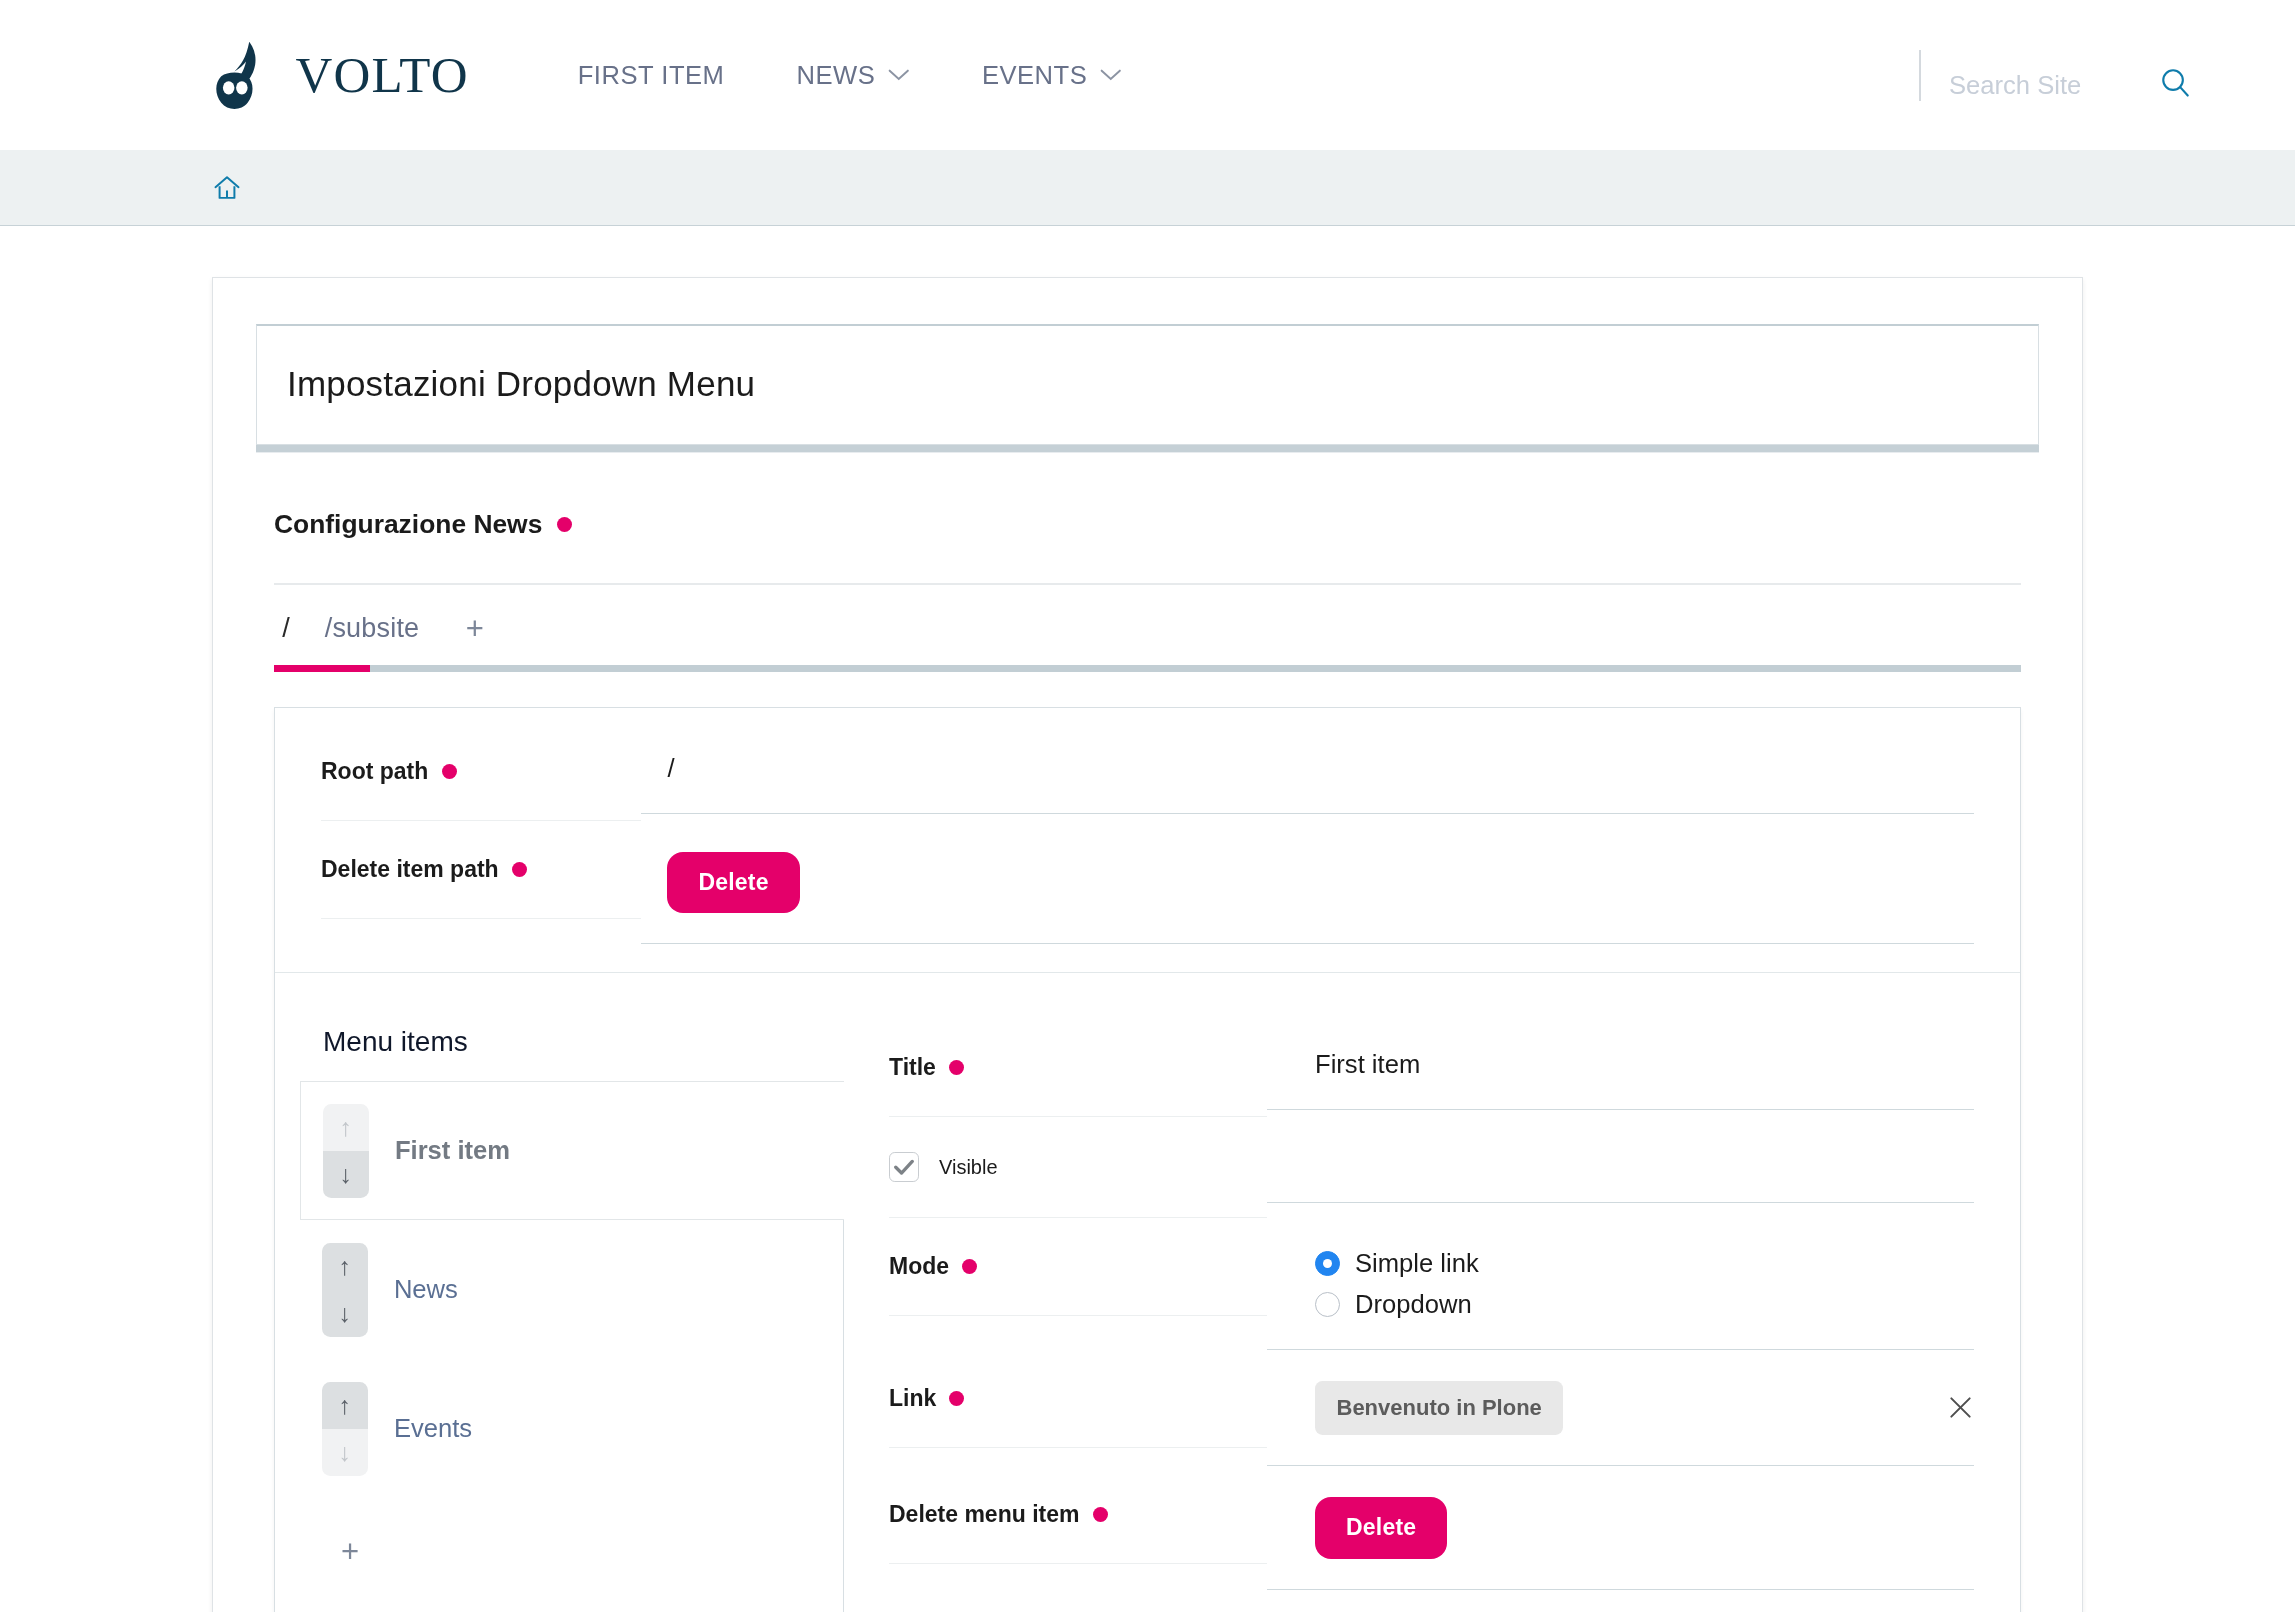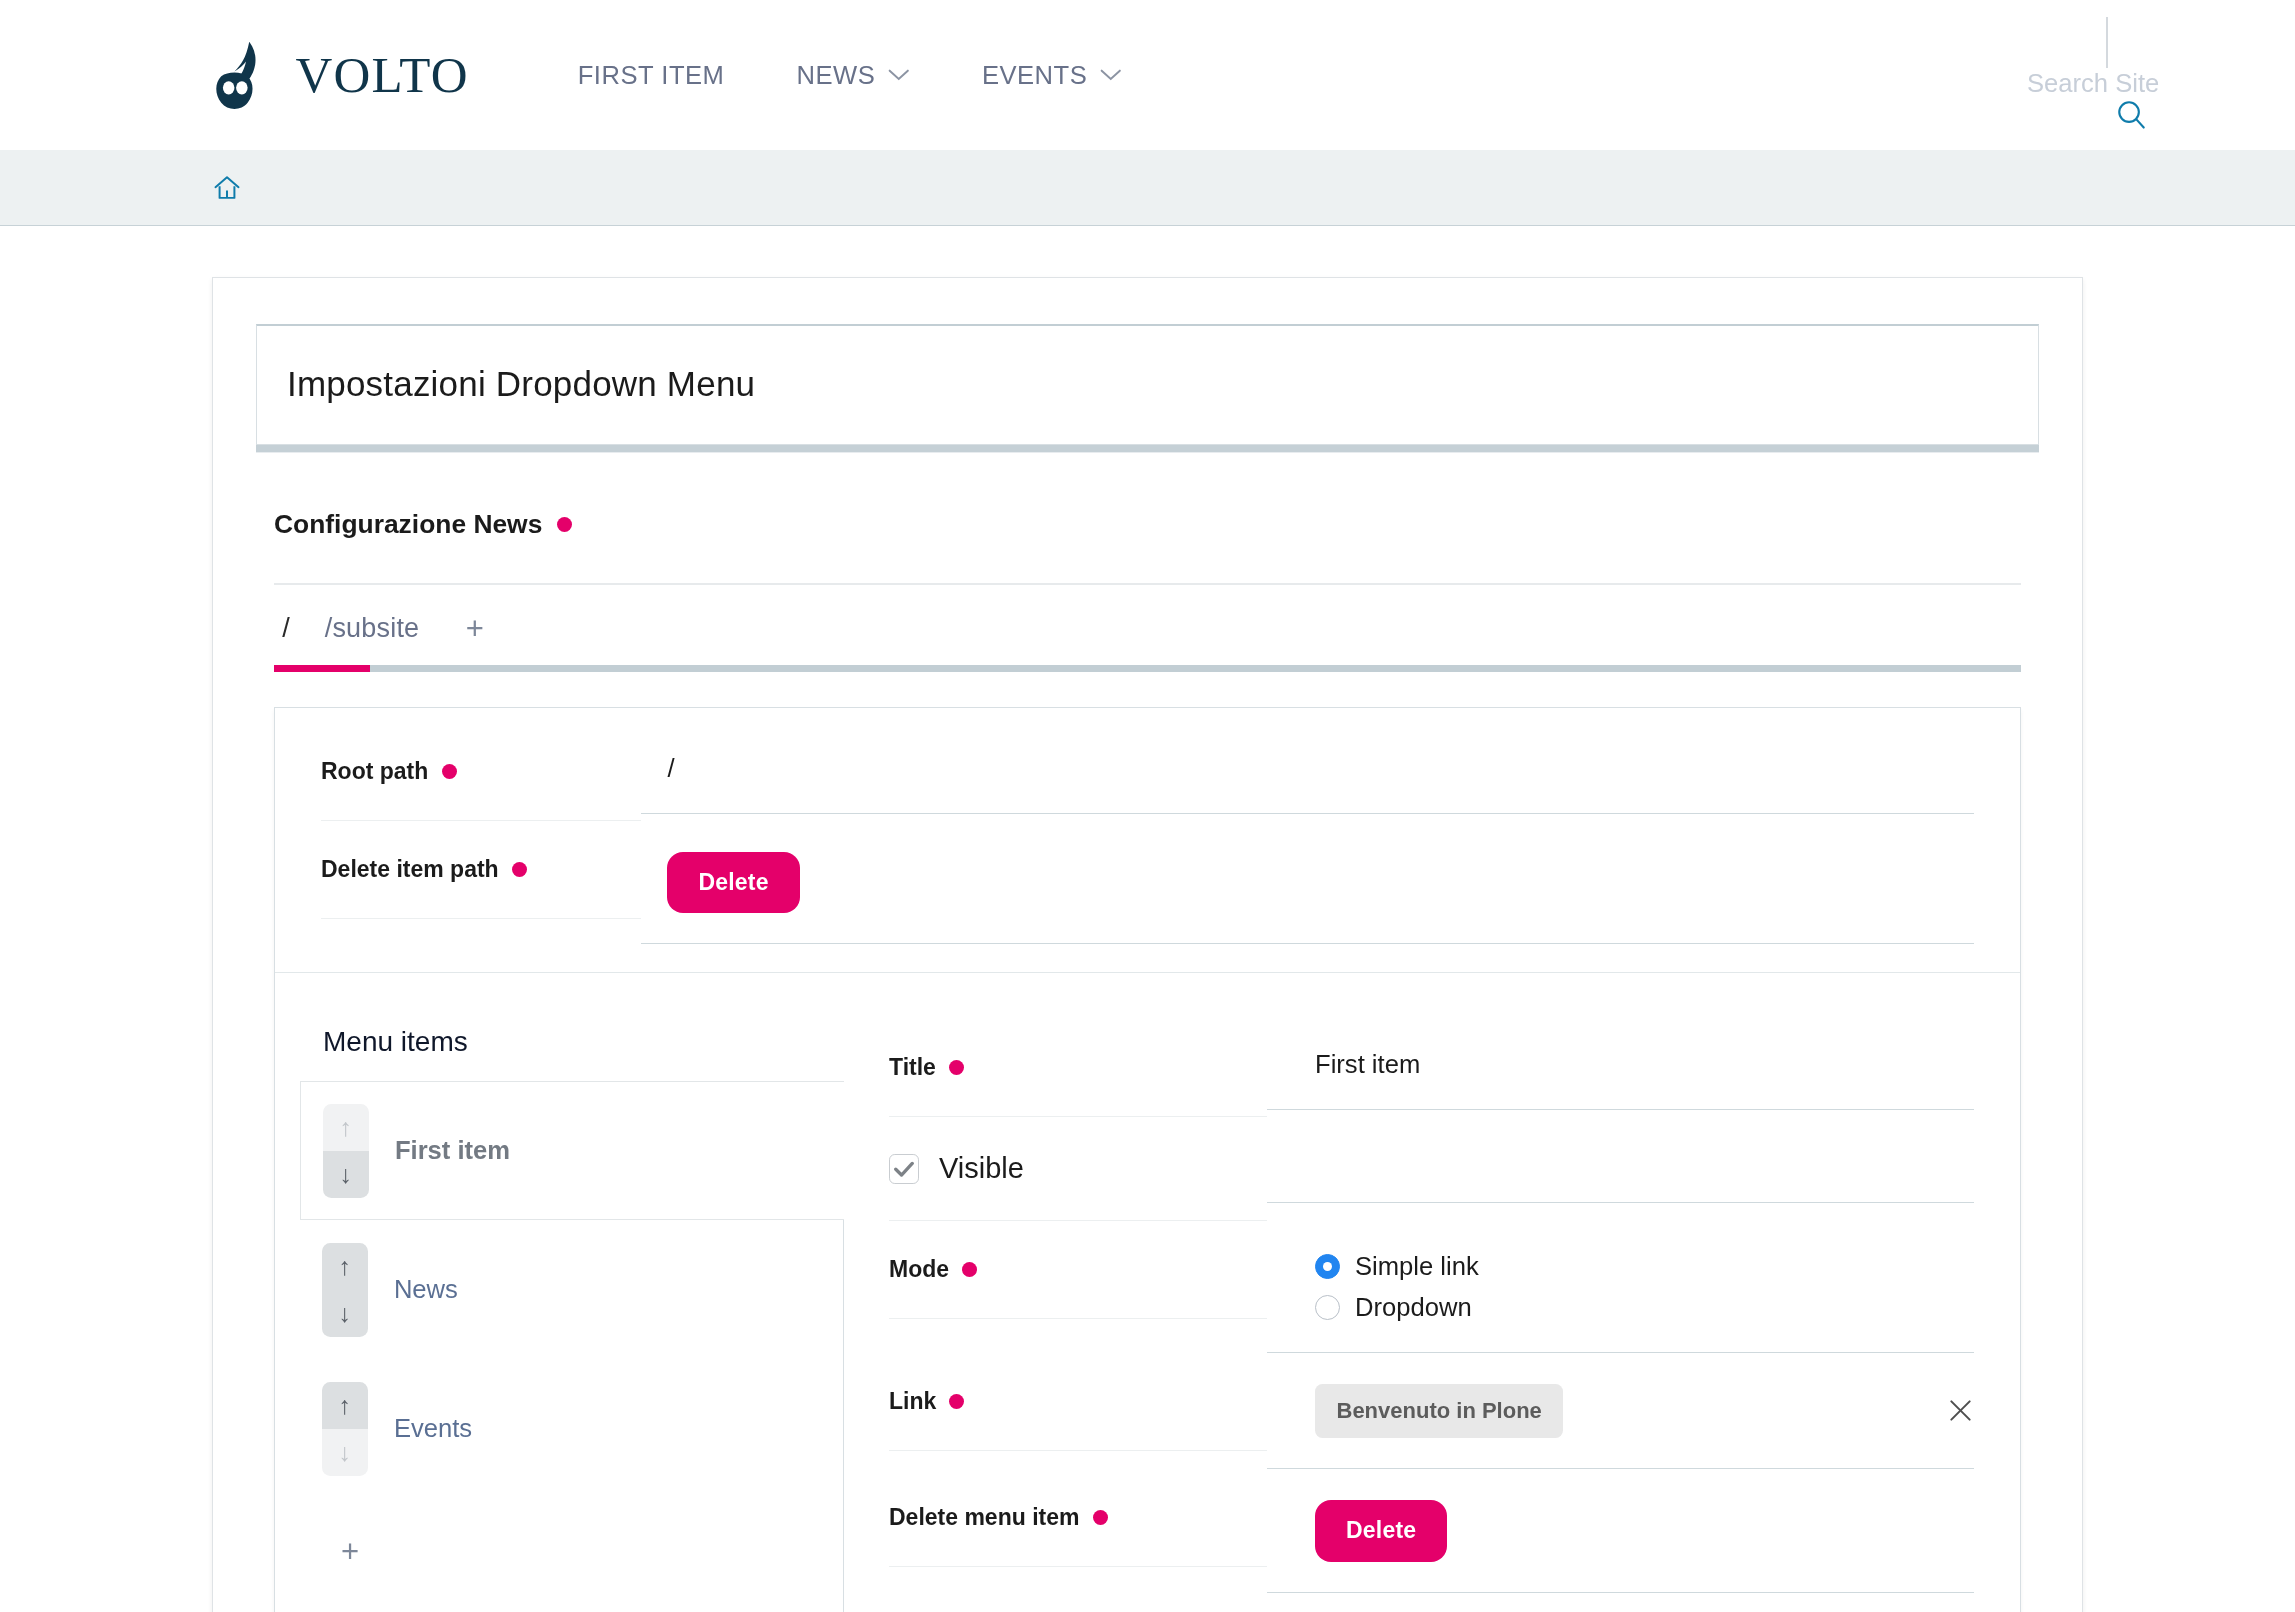--- a/index.html
+++ b/index.html
@@ -36,23 +36,22 @@
     display: flex; align-items: center; gap: 13.2px;
     font-size: 25.6px;
     letter-spacing: 0.5px;
     color: #687189;
     padding: 0 36px;
     cursor: pointer;
   }
   .chev { width: 21.5px; height: 12.4px; display: block; }
   .header-right {
     margin-left: auto;
-    display: flex; align-items: center;
-    padding-right: 80px;
-    flex-direction: column;
+    display: flex; align-items: flex-end;
+    padding-right: 104px;
   }
   .hdr-divider {
     width: 1.7px; height: 51px; background: #d4d9de; margin-right: 26.4px;
   }
   .search-input {
     border: none; outline: none; background: transparent;
     font-family: "Liberation Sans", sans-serif;
     font-size: 25.6px; color: #8a94a6; width: 190px;
   }
   .search-input::placeholder { color: #c7ced8; }
@@ -264,21 +263,21 @@
   }
   .checkbox-box {
     width: 30px; height: 30px;
     border: 1.7px solid #c9cdd1;
     border-radius: 5.8px;
     display: flex; align-items: center; justify-content: center;
     background: #fff;
     cursor: pointer;
     flex: none;
   }
-  .checkbox-label { font-size: 29px; color: #1b1b1b; font-weight: 400; }
+  .checkbox-label { font-size: 20px; color: #1b1b1b; font-weight: 400; }
 
   .radio-group { display: flex; flex-direction: column; gap: 11.6px; }
   .radio-row { display: flex; align-items: center; gap: 15px; cursor: pointer; }
   .radio-outer {
     width: 25px; height: 25px; border-radius: 50%;
     border: 1.7px solid #b9c0c8; background: #fff;
     display: flex; align-items: center; justify-content: center;
     flex: none;
   }
   .radio-outer.checked { background: #2185f0; border-color: #2185f0; }

